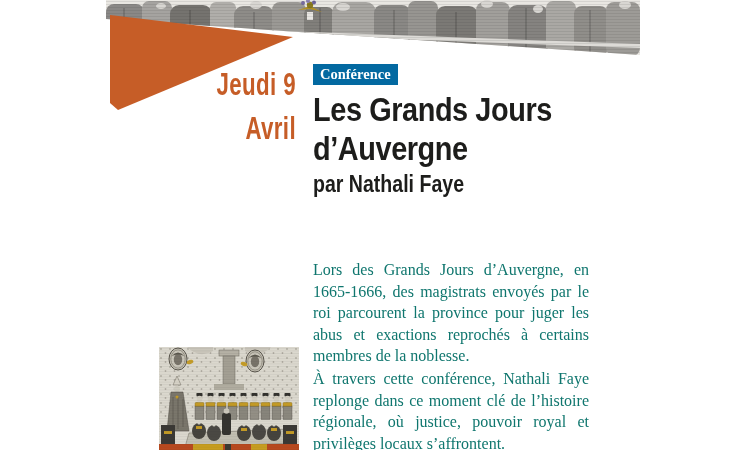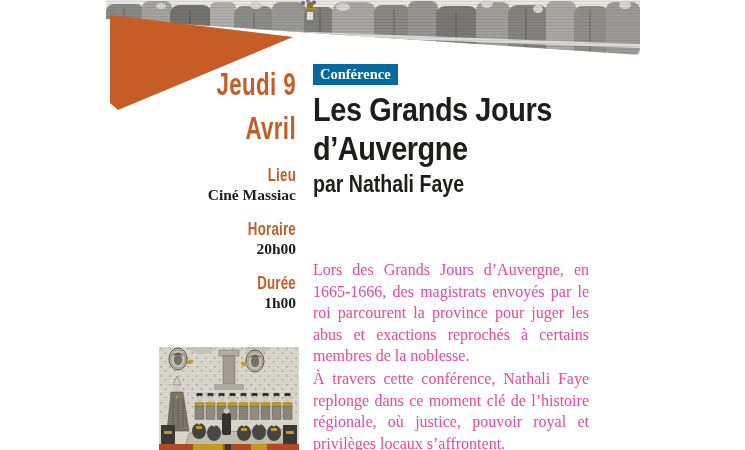--- a/index.html
+++ b/index.html
@@ -44,21 +44,21 @@
     transform:scaleX(.85);transform-origin:0 0;letter-spacing:-.5px;white-space:nowrap;
   }
   .subtitle{
     position:absolute;left:313px;top:169px;z-index:3;
     font-size:23px;font-weight:bold;line-height:30px;color:#1d1d1b;
     transform:scaleX(.85);transform-origin:0 0;white-space:nowrap;
   }
   .para{
     position:absolute;left:313px;width:276px;z-index:3;
     font-family:"Liberation Serif",serif;font-size:16px;line-height:21.5px;
-    text-align:justify;color:#ec4899;
+    text-align:justify;color:#0f766e;
   }
   .para-1{top:243px;}
   .para-2{top:352px;}
   
   .bottom-image{
     position:absolute;left:159px;top:347px;width:140px;height:103px;
     overflow:hidden;z-index:3;
   }
   .bottom-image svg{display:block;width:100%;height:100%;}
 </style>
@@ -126,34 +126,20 @@
 
   <svg class="triangle" viewBox="0 0 200 116">
     <polygon points="6,15 189,37 14,110 6,103" fill="#c65d27"></polygon>
   </svg>
 
   <div class="date-block">
     <div>Jeudi 9</div>
     <div>Avril</div>
   </div>
 
-  <div class="info-block">
-    <div class="info-item">
-      <div class="info-label">Lieu</div>
-      <div class="info-value">Ciné Massiac</div>
-    </div>
-    <div class="info-item">
-      <div class="info-label">Horaire</div>
-      <div class="info-value">20h00</div>
-    </div>
-    <div class="info-item">
-      <div class="info-label">Durée</div>
-      <div class="info-value">1h00</div>
-    </div>
-  </div>
 
   <div class="badge">Conférence</div>
 
   <div class="title">
     <div>Les Grands Jours</div>
     <div>d’Auvergne</div>
   </div>
   <div class="subtitle">par Nathali Faye</div>
 
   <p class="para para-1">Lors des Grands Jours d’Auvergne, en 1665-1666, des magistrats envoyés par le roi parcourent la province pour juger les abus et exactions reprochés à certains membres de la noblesse.</p>

